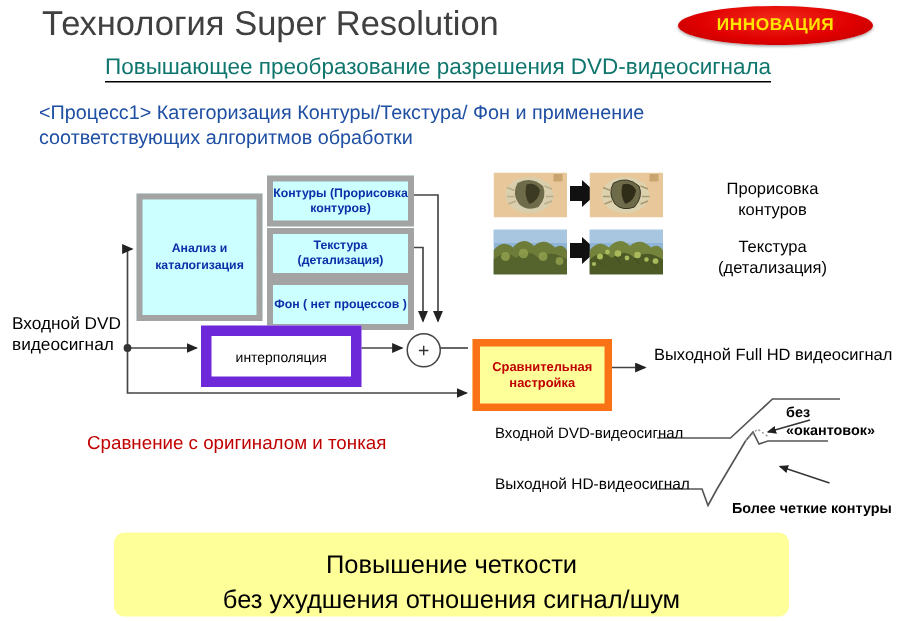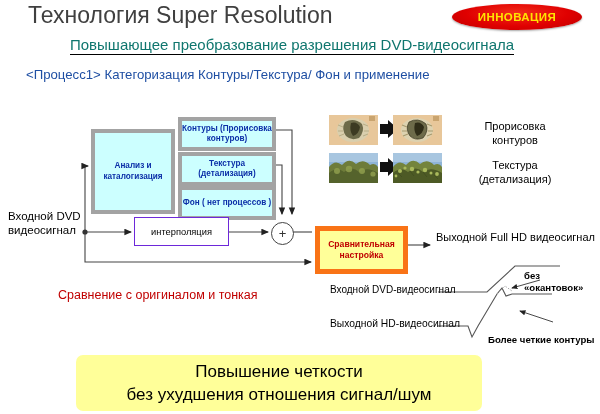--- a/index.html
+++ b/index.html
@@ -25,21 +25,21 @@
   
   .cyan{background:#ccffff;border:4px solid #a3a3a3;color:#0b2fa8;
         font-size:8.2px;font-weight:bold;text-align:center;line-height:10.5px;
         display:flex;align-items:center;justify-content:center;}
   #box-analysis{left:91px;top:129px;width:76px;height:77px;}
   #box-contours{left:178px;top:117px;width:90px;height:26px;}
   #box-texture{left:178px;top:152px;width:90px;height:26px;}
   #box-background{left:178px;top:186px;width:90px;height:26px;}
 
   #box-interp{left:134px;top:217px;width:93px;height:27px;background:#fff;
-              border:1px solid #6d28d9;color:#000;font-size:9.3px;
+              border:7px solid #6d28d9;color:#000;font-size:9.3px;
               display:flex;align-items:center;justify-content:center;}
 
   #box-compare{left:315px;top:226px;width:83px;height:38px;background:#ffff99;
                border:5px solid #f97316;color:#c00000;font-size:8.6px;font-weight:bold;
                text-align:center;line-height:11px;
                display:flex;align-items:center;justify-content:center;}
 
   
   #sum{left:271px;top:222px;width:21px;height:21px;border:1.3px solid #444;
        border-radius:50%;background:#fff;
@@ -57,23 +57,23 @@
   #lab-nohalo{left:524px;top:270px;font-size:9.6px;color:#000;font-weight:bold;
               text-align:left;line-height:12px;width:66px;}
   #lab-sharper{left:488px;top:334px;font-size:9.6px;color:#000;font-weight:bold;white-space:nowrap;}
 
   
   #proc2{left:30px;top:287px;font-size:12.5px;color:#c00000;line-height:17px;width:300px;}
   #proc2 .ind{display:block;padding-left:28px;}
   #proc2 .l3{display:block;}
 
   
-  #banner{left:76px;top:355px;width:406px;height:56px;background:#ffff99;
+  #banner{left:76px;top:355px;width:450px;height:56px;background:#ffff99;
           border-radius:7px;display:flex;flex-direction:column;
-          align-items:center;justify-content:center;}
+          align-items:center;justify-content:flex-end;}
   #banner div{font-size:17px;color:#000;line-height:23px;text-align:center;}
 
   
   #wires{left:0;top:0;width:600px;height:414px;}
 
   
   .thumb{border:0;}
   #th-stone-a{left:329px;top:115px;width:49px;height:30px;}
   #th-stone-b{left:393px;top:115px;width:49px;height:30px;}
   #th-tree-a{left:329px;top:153px;width:49px;height:30px;}
@@ -85,20 +85,21 @@
 <div class="abs" id="title">Технология Super Resolution</div>
 
 <div class="abs" id="badge">
   <span id="badge-text">ИННОВАЦИЯ</span>
 </div>
 
 <div class="abs" id="subtitle">Повышающее преобразование разрешения DVD-видеосигнала</div>
 
 <div class="abs" id="proc1">
   <span class="l1">&lt;Процесс1&gt;   Категоризация  Контуры/Текстура/ Фон и применение</span>
+  <span class="l2">соответствующих алгоритмов обработки</span>
 </div>
 
 <svg class="abs" id="wires" viewBox="0 0 600 414" xmlns="http://www.w3.org/2000/svg">
   <defs>
     <marker id="ar" markerWidth="7" markerHeight="7" refX="6" refY="3" orient="auto">
       <path d="M0,0 L7,3 L0,6 z" fill="#222"></path>
     </marker>
     <marker id="arfat" markerWidth="8" markerHeight="8" refX="7" refY="3.5" orient="auto">
       <path d="M0,0 L8,3.5 L0,7 z" fill="#111"></path>
     </marker>

